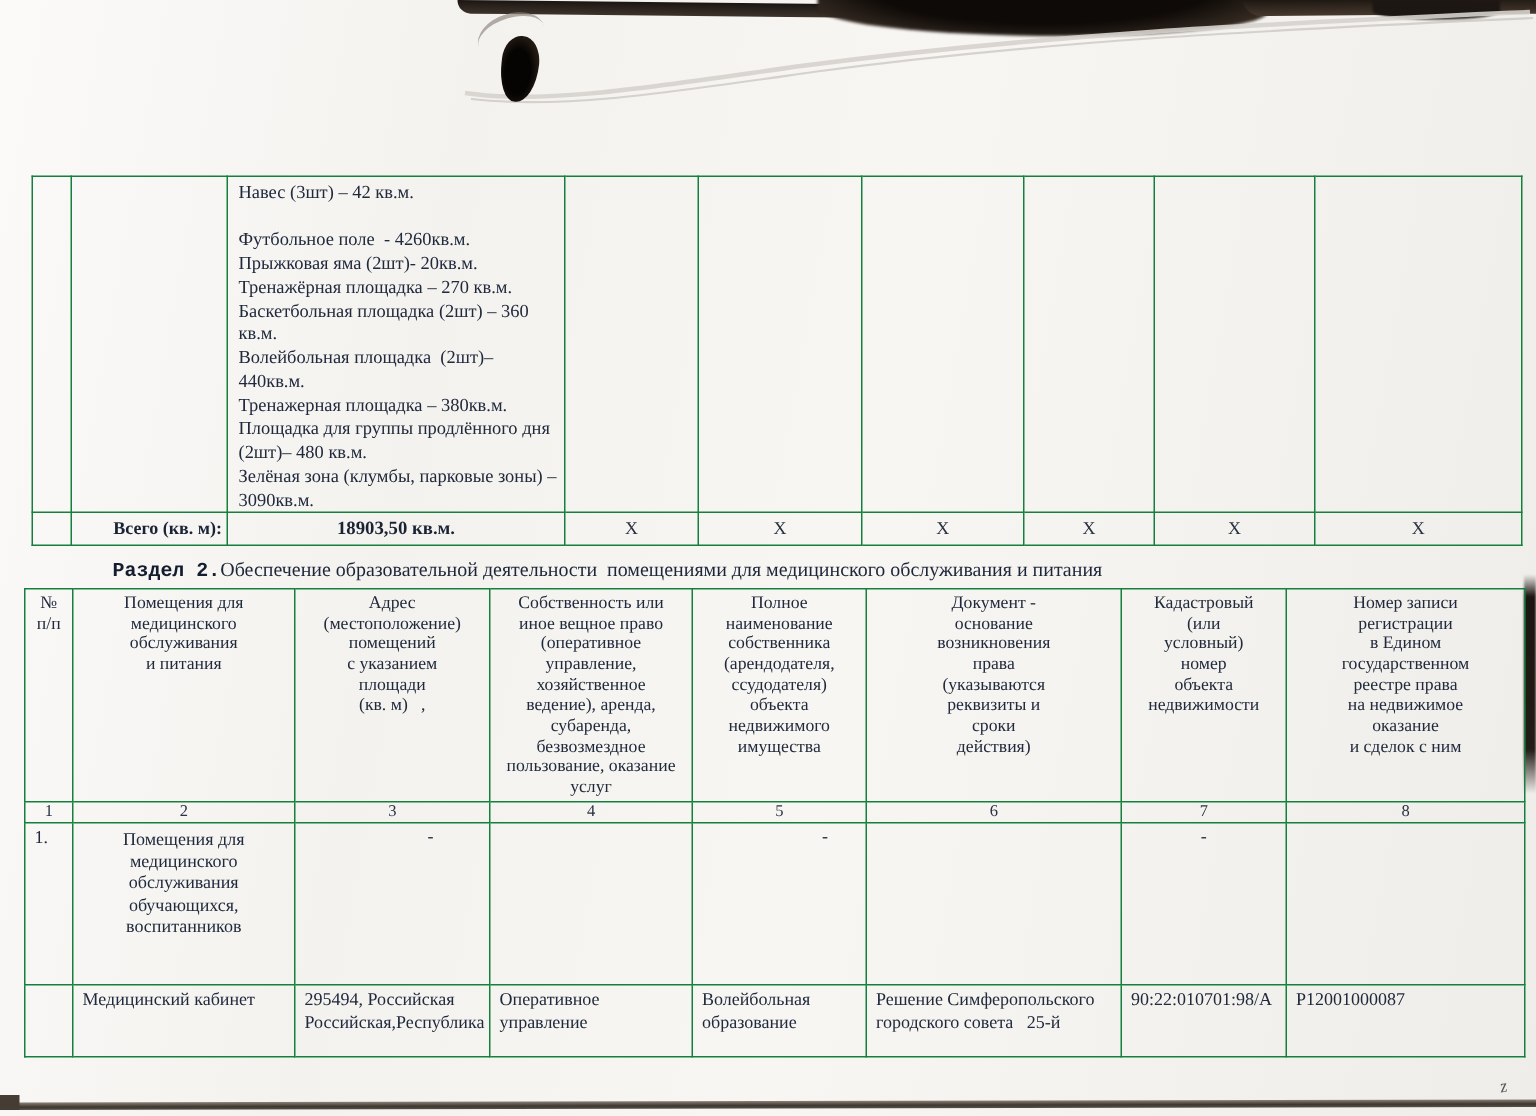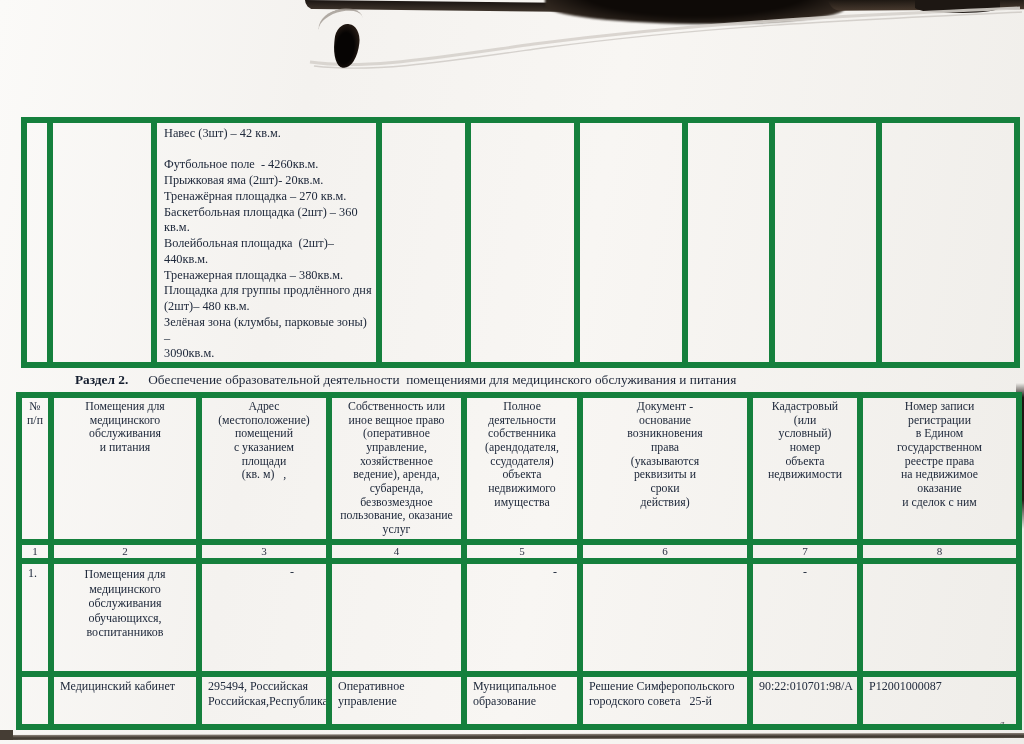--- a/index.html
+++ b/index.html
@@ -30,31 +30,31 @@
   .edge-right{position:absolute;left:1016px;top:383px;width:8px;height:146px;
     background:linear-gradient(to bottom,rgba(26,20,16,0),#1c1511 10%,#241c16 80%,rgba(26,20,16,0));
     filter:blur(.7px);}
   .edge-bottom{position:absolute;left:-4px;top:734px;width:1032px;height:5px;
     background:linear-gradient(to bottom,#8a8178,#3e372f 60%,#575047);transform:rotate(-0.12deg);}
   .edge-bottom-left{position:absolute;left:0;top:730px;width:13px;height:10px;background:#453d34;}
   .page-mark{position:absolute;left:1000px;top:717px;font-style:italic;font-size:12px;
     color:#55555e;transform:rotate(-10deg);}
   
   table{border-collapse:collapse;table-layout:fixed;position:absolute;}
-  td{border:6px solid #15803d;overflow:hidden;}
+  td{border:1px solid #15803d;overflow:hidden;}
   .t1{left:21px;top:117px;width:993px;}
   .t1 .main-row td{height:219px;vertical-align:top;}
   .t1 .total-row td{height:19px;vertical-align:middle;}
   .facilities{white-space:pre-line;font-size:12.3px;line-height:1.28;
     padding:3px 2px 0 7px;color:#202a3c;}
   .total-label{text-align:right;font-weight:bold;font-size:12px;padding-right:3px;color:#1a2334;}
   .total-value{text-align:center;font-weight:bold;font-size:12.5px;color:#1a2334;}
   .xcell{text-align:center;font-size:12px;color:#2a3142;}
   .section2-title{position:absolute;left:75px;top:372px;width:940px;font-size:13.3px;color:#1d2638;}
-  .section2-title b{margin-right:20px;color:#141d2e;}
+  .section2-title b{margin-right:0;color:#141d2e;font-family:Liberation Mono, monospace;}
   .t2{left:16px;top:392px;width:1000px;}
   .t2 .head-row td{height:138px;vertical-align:top;text-align:center;
     white-space:pre-line;font-size:11.8px;line-height:1.16;padding-top:2px;color:#202a3c;}
   .t2 .num-row td{height:13px;text-align:center;font-size:11px;line-height:1;
     padding:0;vertical-align:middle;color:#2a3142;}
   .t2 .row1 td{height:103px;vertical-align:top;font-size:12px;line-height:1.21;color:#202a3c;}
   .row1 .r1-num{text-align:left;padding:2px 0 0 6px;}
   .row1 .r1-name{text-align:center;white-space:pre-line;padding-top:3px;}
   .row1 .dash-c3{text-align:left;padding:1px 0 0 88px;}
   .row1 .dash-c5{text-align:left;padding:1px 0 0 86px;}
@@ -110,20 +110,31 @@
 Площадка для группы продлённого дня
 (2шт)– 480 кв.м.
 Зелёная зона (клумбы, парковые зоны) –
 3090кв.м.</td>
     <td></td>
     <td></td>
     <td></td>
     <td></td>
     <td></td>
     <td></td>
+  </tr>
+  <tr class="total-row">
+    <td></td>
+    <td class="total-label">Всего (кв. м):</td>
+    <td class="total-value">18903,50 кв.м.</td>
+    <td class="xcell">X</td>
+    <td class="xcell">X</td>
+    <td class="xcell">X</td>
+    <td class="xcell">X</td>
+    <td class="xcell">X</td>
+    <td class="xcell">X</td>
   </tr>
 </tbody>
   </table>
 
 <div class="section2-title">
   <b>Раздел 2.</b><span>Обеспечение образовательной деятельности&nbsp; помещениями для медицинского обслуживания и питания</span>
 </div>
 
 <table class="t2">
   <colgroup>
@@ -154,21 +165,21 @@
 иное вещное право
 (оперативное
 управление,
 хозяйственное
 ведение), аренда,
 субаренда,
 безвозмездное
 пользование, оказание
 услуг</td>
     <td>Полное
-деятельности
+наименование
 собственника
 (арендодателя,
 ссудодателя)
 объекта
 недвижимого
 имущества</td>
     <td>Документ -
 основание
 возникновения
 права
@@ -215,21 +226,21 @@
     <td class="dash-c7">-</td>
     <td></td>
   </tr>
   <tr class="row2">
     <td></td>
     <td class="r2-name">Медицинский кабинет</td>
     <td>295494, Российская
 Российская,Республика</td>
     <td>Оперативное
 управление</td>
-    <td>Муниципальное
+    <td>Волейбольная
 образование</td>
     <td>Решение Симферопольского
 городского совета&nbsp;&nbsp; 25-й</td>
     <td>90:22:010701:98/А</td>
     <td>Р12001000087</td>
   </tr>
 </tbody>
   </table>
 
 </body></html>

